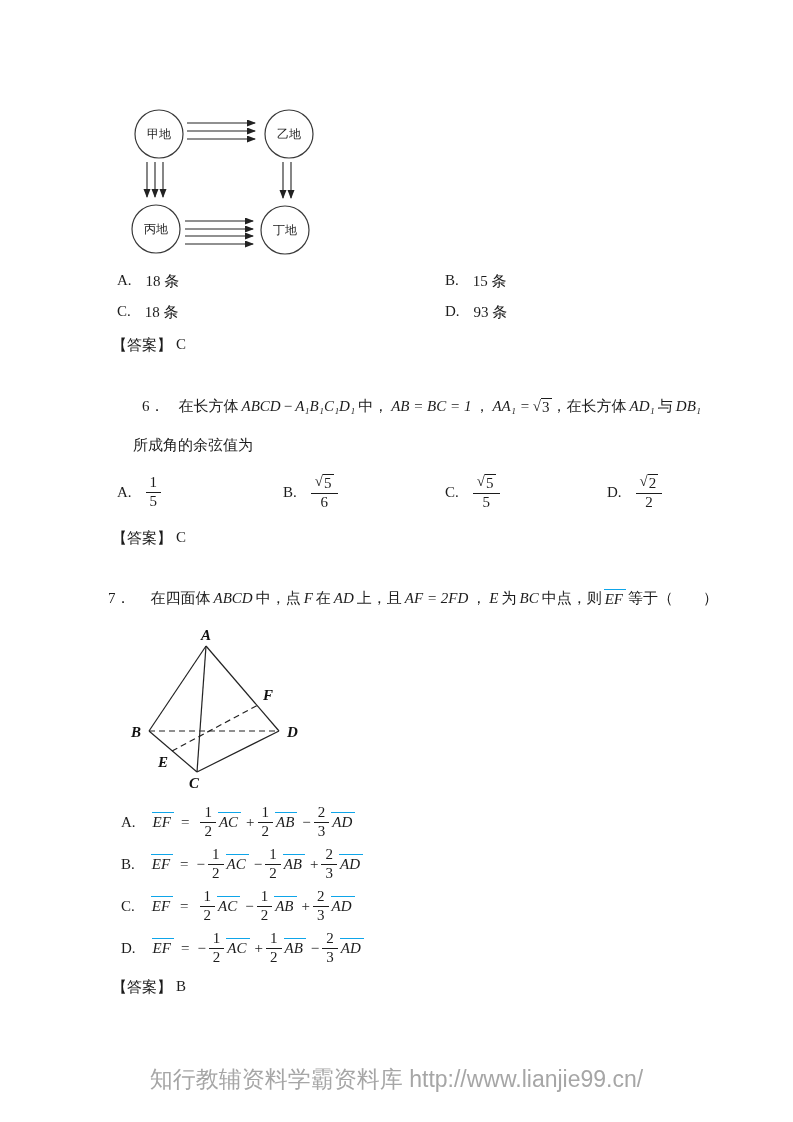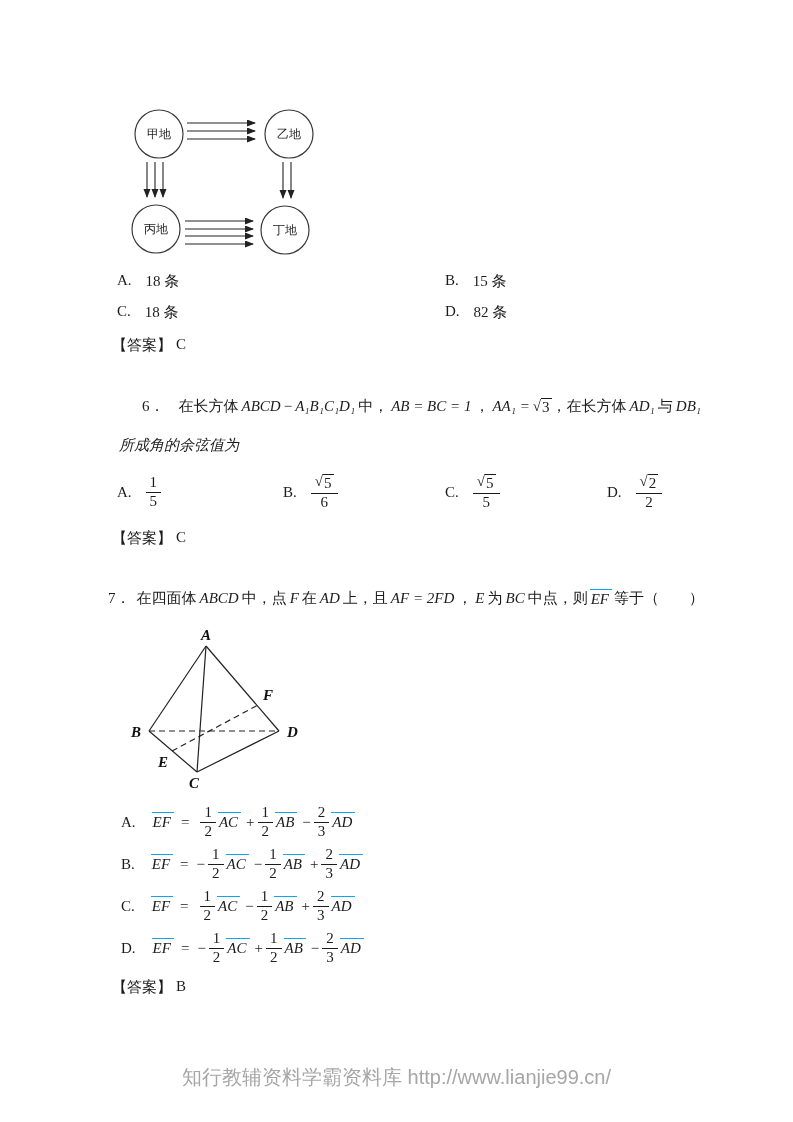--- a/index.html
+++ b/index.html
@@ -22,21 +22,21 @@
   .rsign { font-style:normal; line-height:1.05; }
   .rad  { border-top:1px solid #1c1c1c; line-height:1.05; padding:1px 2px 0 1px; }
   .vec  { font-family:"Liberation Serif", serif; font-style:italic;
           border-top:1px solid #0ea5e9; padding:1px 3px 0 1px; line-height:1.15;
           margin:0 2px; display:inline-block; }
   .sign { margin:0 3px; font-family:"Liberation Serif", serif; }
   .eq   { margin:0 5px; font-family:"Liberation Serif", serif; }
   .ansline { display:flex; align-items:flex-start; }
   .ansline .letter { font-family:"Liberation Serif", serif; margin-left:4px; }
   .footer { position:absolute; left:0; top:1064px; width:793px; text-align:center;
-            color:#a6a6a6; font-family:"Liberation Sans", sans-serif; font-size:20px; }
+            color:#a6a6a6; font-family:"Liberation Sans", sans-serif; font-size:23px; }
   svg text.nodelbl { font-family:"Liberation Serif", serif; font-size:12px; fill:#1c1c1c; }
   svg text.vtx { font-family:"Liberation Serif", serif; font-size:15px; font-style:italic; font-weight:bold; fill:#111; }
 </style>
 </head>
 <body>
 
 <div class="page">
 
   <svg class="abs" style="left:125px; top:100px;" width="200" height="165" viewBox="0 0 200 165">
     <defs>
@@ -87,21 +87,21 @@
   <div class="abs optline" style="left:445px; top:272px;">
     <span class="lbl">B.</span>
     <span class="cn">15 条</span>
   </div>
   <div class="abs optline" style="left:117px; top:303px;">
     <span class="lbl">C.</span>
     <span class="cn">18 条</span>
   </div>
   <div class="abs optline" style="left:445px; top:303px;">
     <span class="lbl">D.</span>
-    <span class="cn">82 条</span>
+    <span class="cn">93 条</span>
   </div>
 
   <div class="abs ansline" style="left:112px; top:336px;">
     <span class="cn">【答案】</span>
     <span class="letter">C</span>
   </div>
 
   <div class="abs row" style="left:142px; top:397px;">
     <span class="cn">6．</span>
     <span class="cn" style="margin-left:14px;">在长方体</span>
@@ -112,21 +112,21 @@
     <span class="m">AB = BC = 1</span>
     <span class="cn">，</span>
     <span class="m">AA₁ =</span>
     <span class="rsign">√</span>
     <span class="rad">3</span>
     <span class="cn">，在长方体</span>
     <span class="m">AD₁</span>
     <span class="cn">与</span>
     <span class="m">DB₁</span>
   </div>
-  <div class="abs cn" style="left:119px; top:436px;font-style:italic;">所成角的余弦值为</div>
+  <div class="abs cn" style="left:133px; top:436px;">所成角的余弦值为</div>
 
   <div class="abs row" style="left:117px; top:468px; height:48px;">
     <span class="lbl">A.</span>
     <span class="frac">
       <span class="num">1</span>
       <span class="den">5</span>
     </span>
   </div>
   <div class="abs row" style="left:283px; top:468px; height:48px;">
     <span class="lbl">B.</span>
@@ -159,21 +159,21 @@
     </span>
   </div>
 
   <div class="abs ansline" style="left:112px; top:529px;">
     <span class="cn">【答案】</span>
     <span class="letter">C</span>
   </div>
 
   <div class="abs row" style="left:108px; top:589px;">
     <span class="cn">7．</span>
-    <span class="cn" style="margin-left:6px;">在四面体</span>
+    <span class="cn" style="margin-left:20px;">在四面体</span>
     <span class="m">ABCD</span>
     <span class="cn">中，点</span>
     <span class="m">F</span>
     <span class="cn">在</span>
     <span class="m">AD</span>
     <span class="cn">上，且</span>
     <span class="m">AF = 2FD</span>
     <span class="cn">，</span>
     <span class="m">E</span>
     <span class="cn">为</span>

